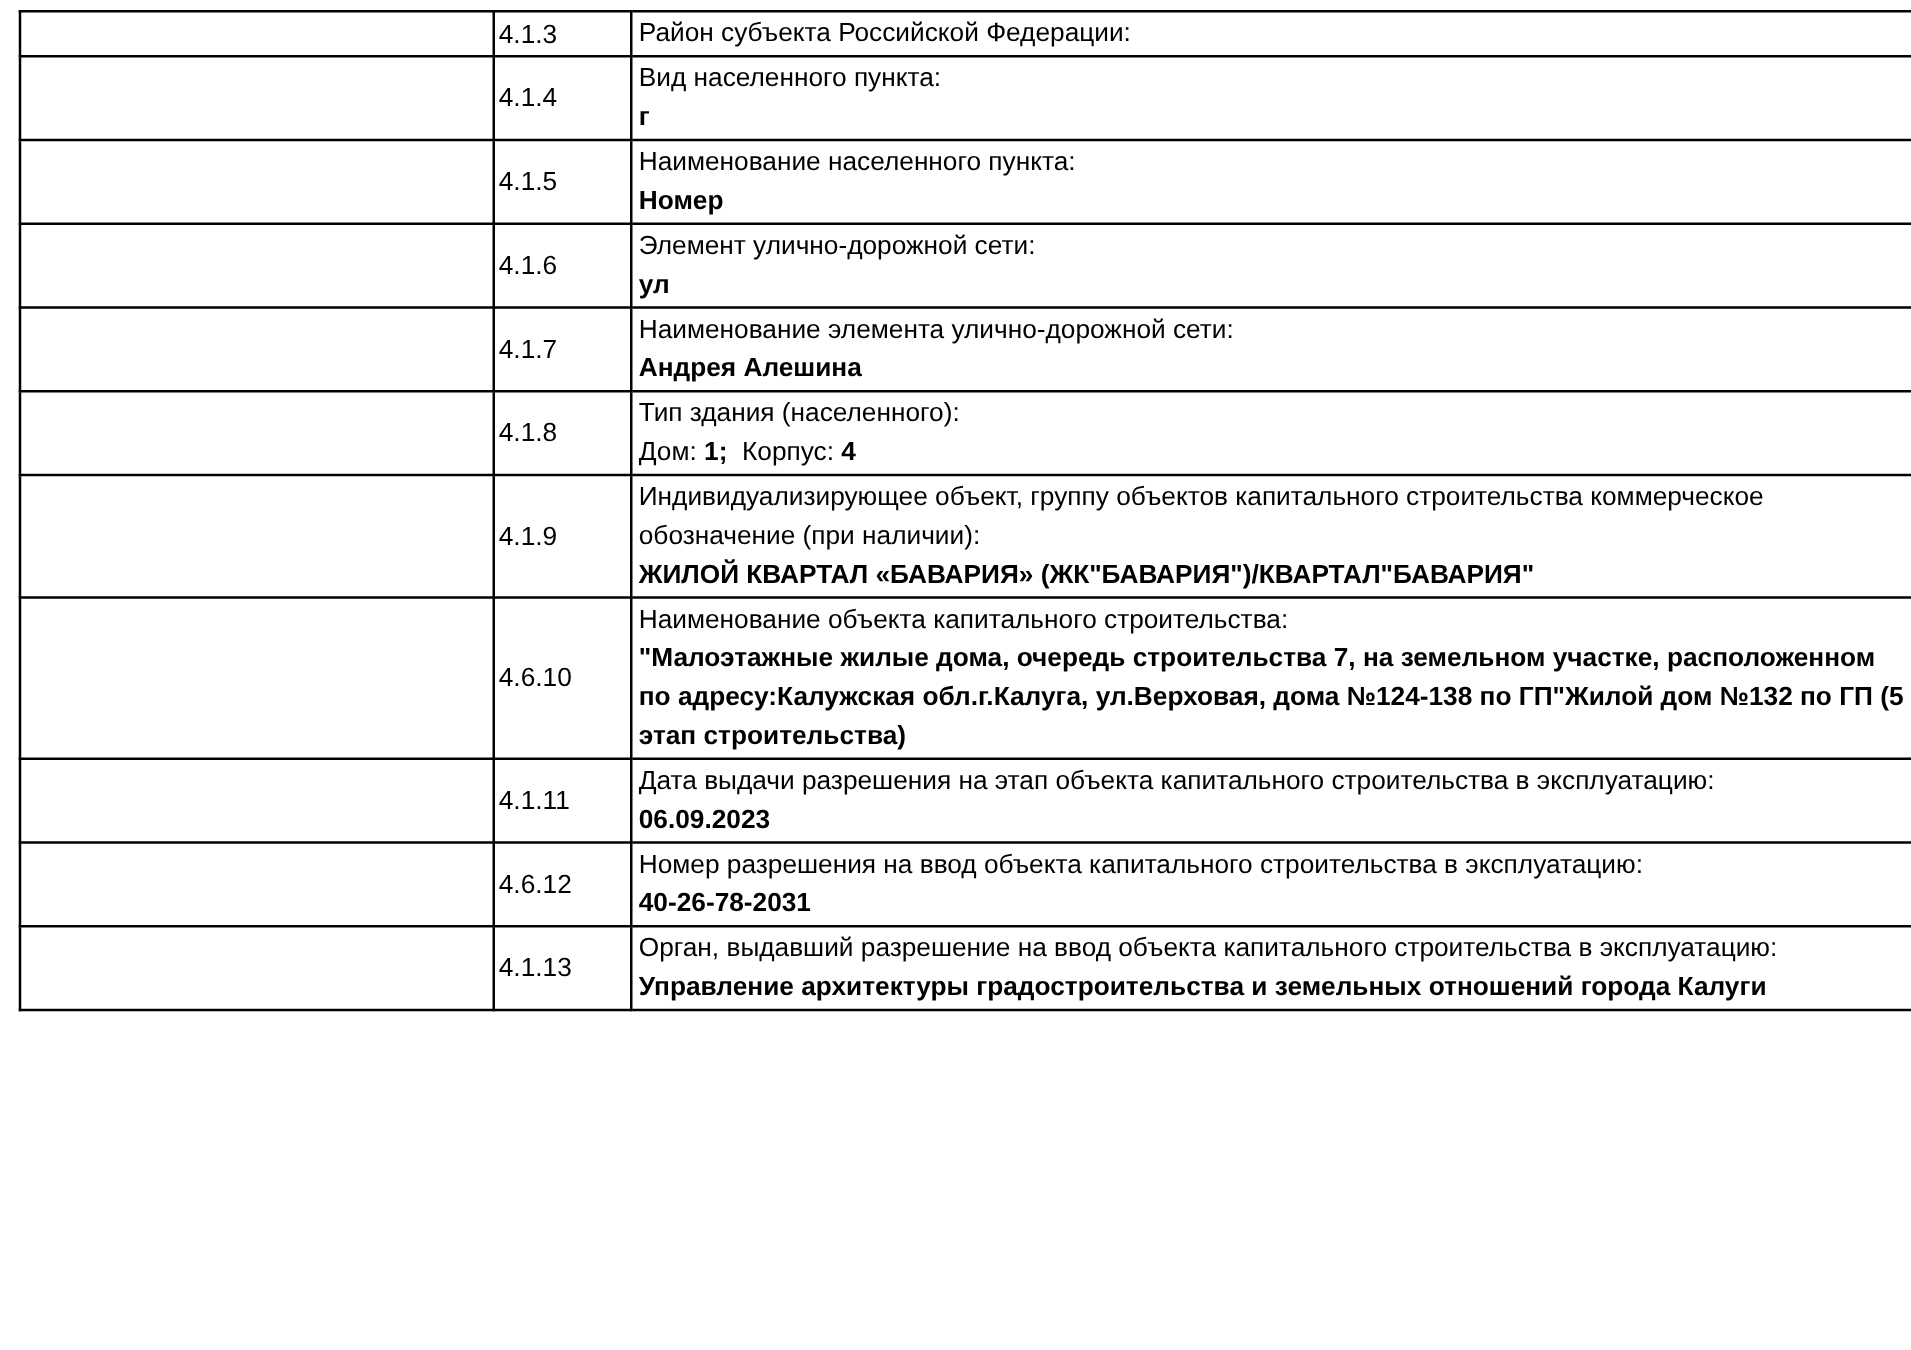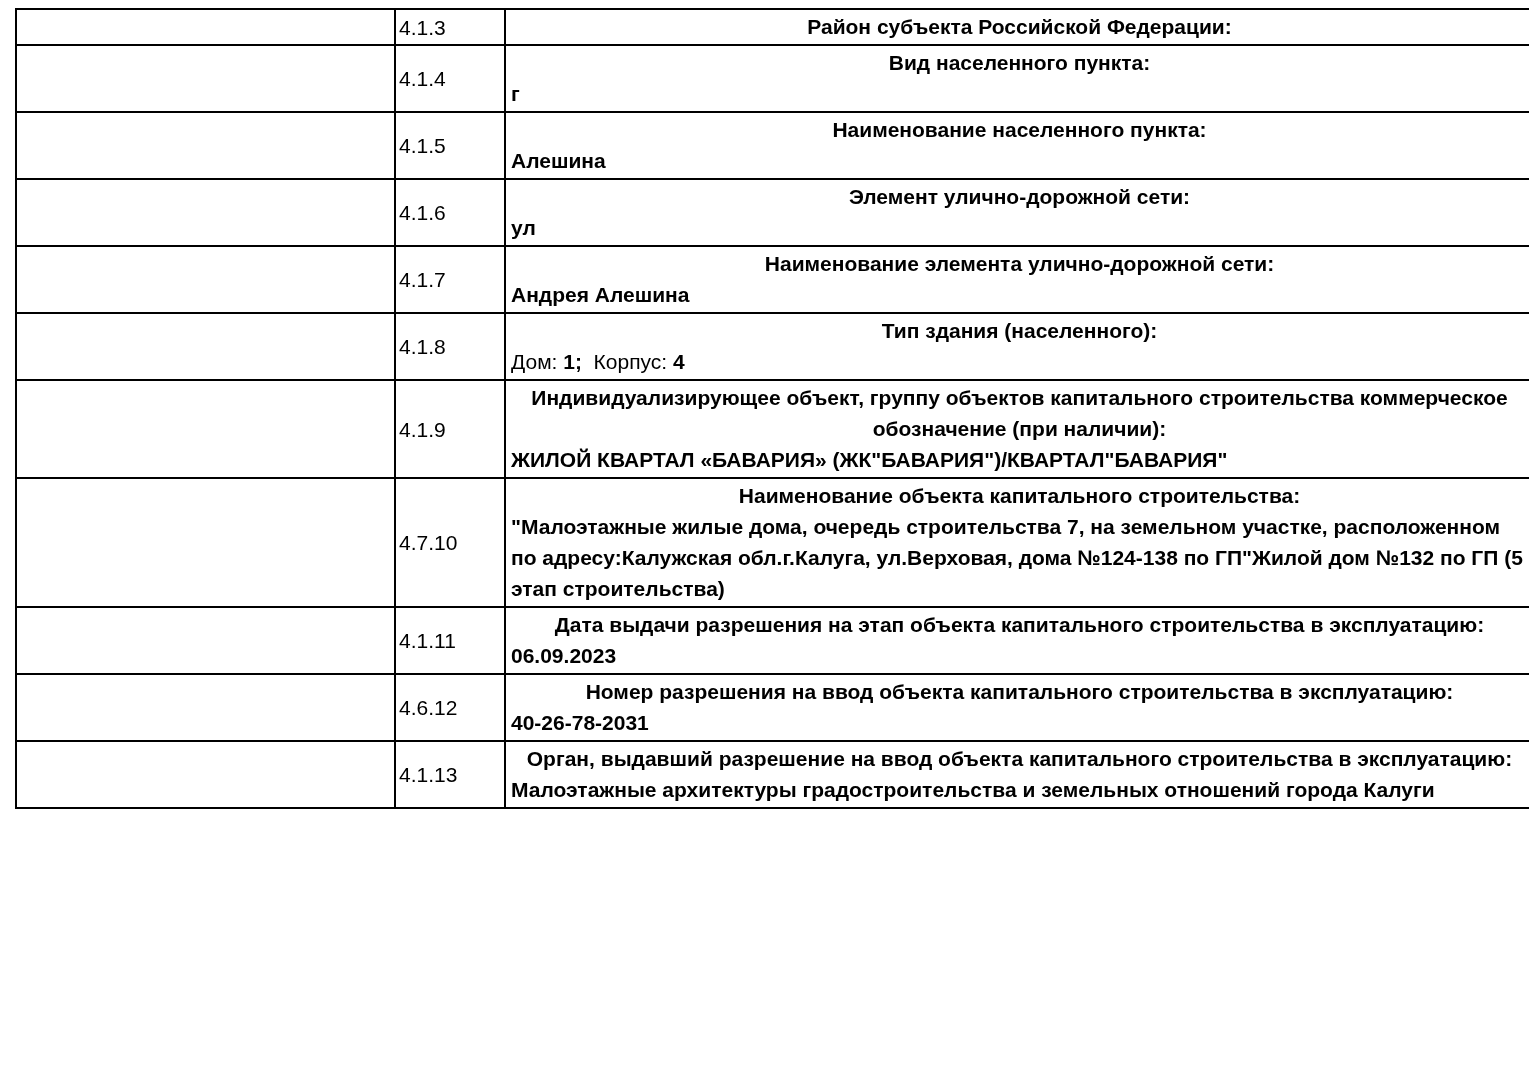--- a/index.html
+++ b/index.html
@@ -34,23 +34,22 @@
     width: 103px;
     vertical-align: middle;
     padding: 0 2px 0 3px;
   }
   td.content-cell {
     width: 1017px;
     vertical-align: top;
     padding: 1px 5px 2px 5px;
   }
   .field-label {
-    font-weight: bold;
+    font-weight: normal;
     white-space: pre-wrap;
-    text-align: center;
   }
   .field-value {
     font-weight: bold;
     white-space: pre-wrap;
   }
   .field-value .reg {
     font-weight: normal;
   }
   .field-value .b {
     font-weight: bold;
@@ -74,21 +73,21 @@
         <td class="content-cell">
           <div class="field-label">Вид населенного пункта:</div>
           <div class="field-value">г</div>
         </td>
       </tr>
       <tr>
         <td class="left-cell"></td>
         <td class="num-cell">4.1.5</td>
         <td class="content-cell">
           <div class="field-label">Наименование населенного пункта:</div>
-          <div class="field-value">Алешина</div>
+          <div class="field-value">Номер</div>
         </td>
       </tr>
       <tr>
         <td class="left-cell"></td>
         <td class="num-cell">4.1.6</td>
         <td class="content-cell">
           <div class="field-label">Элемент улично-дорожной сети:</div>
           <div class="field-value">ул</div>
         </td>
       </tr>
@@ -111,21 +110,21 @@
       <tr>
         <td class="left-cell"></td>
         <td class="num-cell">4.1.9</td>
         <td class="content-cell">
           <div class="field-label">Индивидуализирующее объект, группу объектов капитального строительства коммерческое обозначение (при наличии):</div>
           <div class="field-value">ЖИЛОЙ КВАРТАЛ «БАВАРИЯ» (ЖК"БАВАРИЯ")/КВАРТАЛ"БАВАРИЯ"</div>
         </td>
       </tr>
       <tr>
         <td class="left-cell"></td>
-        <td class="num-cell">4.7.10</td>
+        <td class="num-cell">4.6.10</td>
         <td class="content-cell">
           <div class="field-label">Наименование объекта капитального строительства:</div>
           <div class="field-value">"Малоэтажные жилые дома, очередь строительства 7, на земельном участке, расположенном по адресу:Калужская обл.г.Калуга, ул.Верховая, дома №124-138 по ГП"Жилой дом №132 по ГП (5 этап строительства)</div>
         </td>
       </tr>
       <tr>
         <td class="left-cell"></td>
         <td class="num-cell">4.1.11</td>
         <td class="content-cell">
           <div class="field-label">Дата выдачи разрешения на этап объекта капитального строительства в эксплуатацию:</div>
@@ -138,17 +137,17 @@
         <td class="content-cell">
           <div class="field-label">Номер разрешения на ввод объекта капитального строительства в эксплуатацию:</div>
           <div class="field-value">40-26-78-2031</div>
         </td>
       </tr>
       <tr>
         <td class="left-cell"></td>
         <td class="num-cell">4.1.13</td>
         <td class="content-cell">
           <div class="field-label">Орган, выдавший разрешение на ввод объекта капитального строительства в эксплуатацию:</div>
-          <div class="field-value">Малоэтажные архитектуры градостроительства и земельных отношений города Калуги</div>
+          <div class="field-value">Управление архитектуры градостроительства и земельных отношений города Калуги</div>
         </td>
       </tr>
     </tbody>
 </table>
 
 </body></html>

